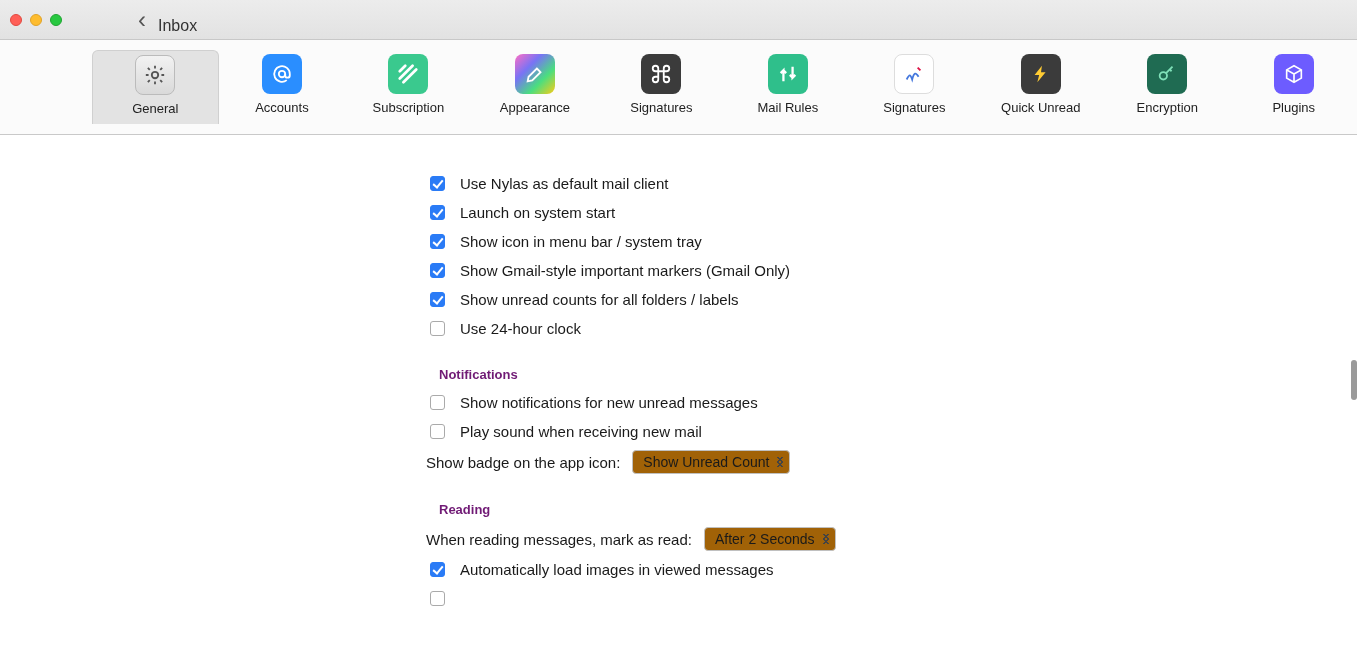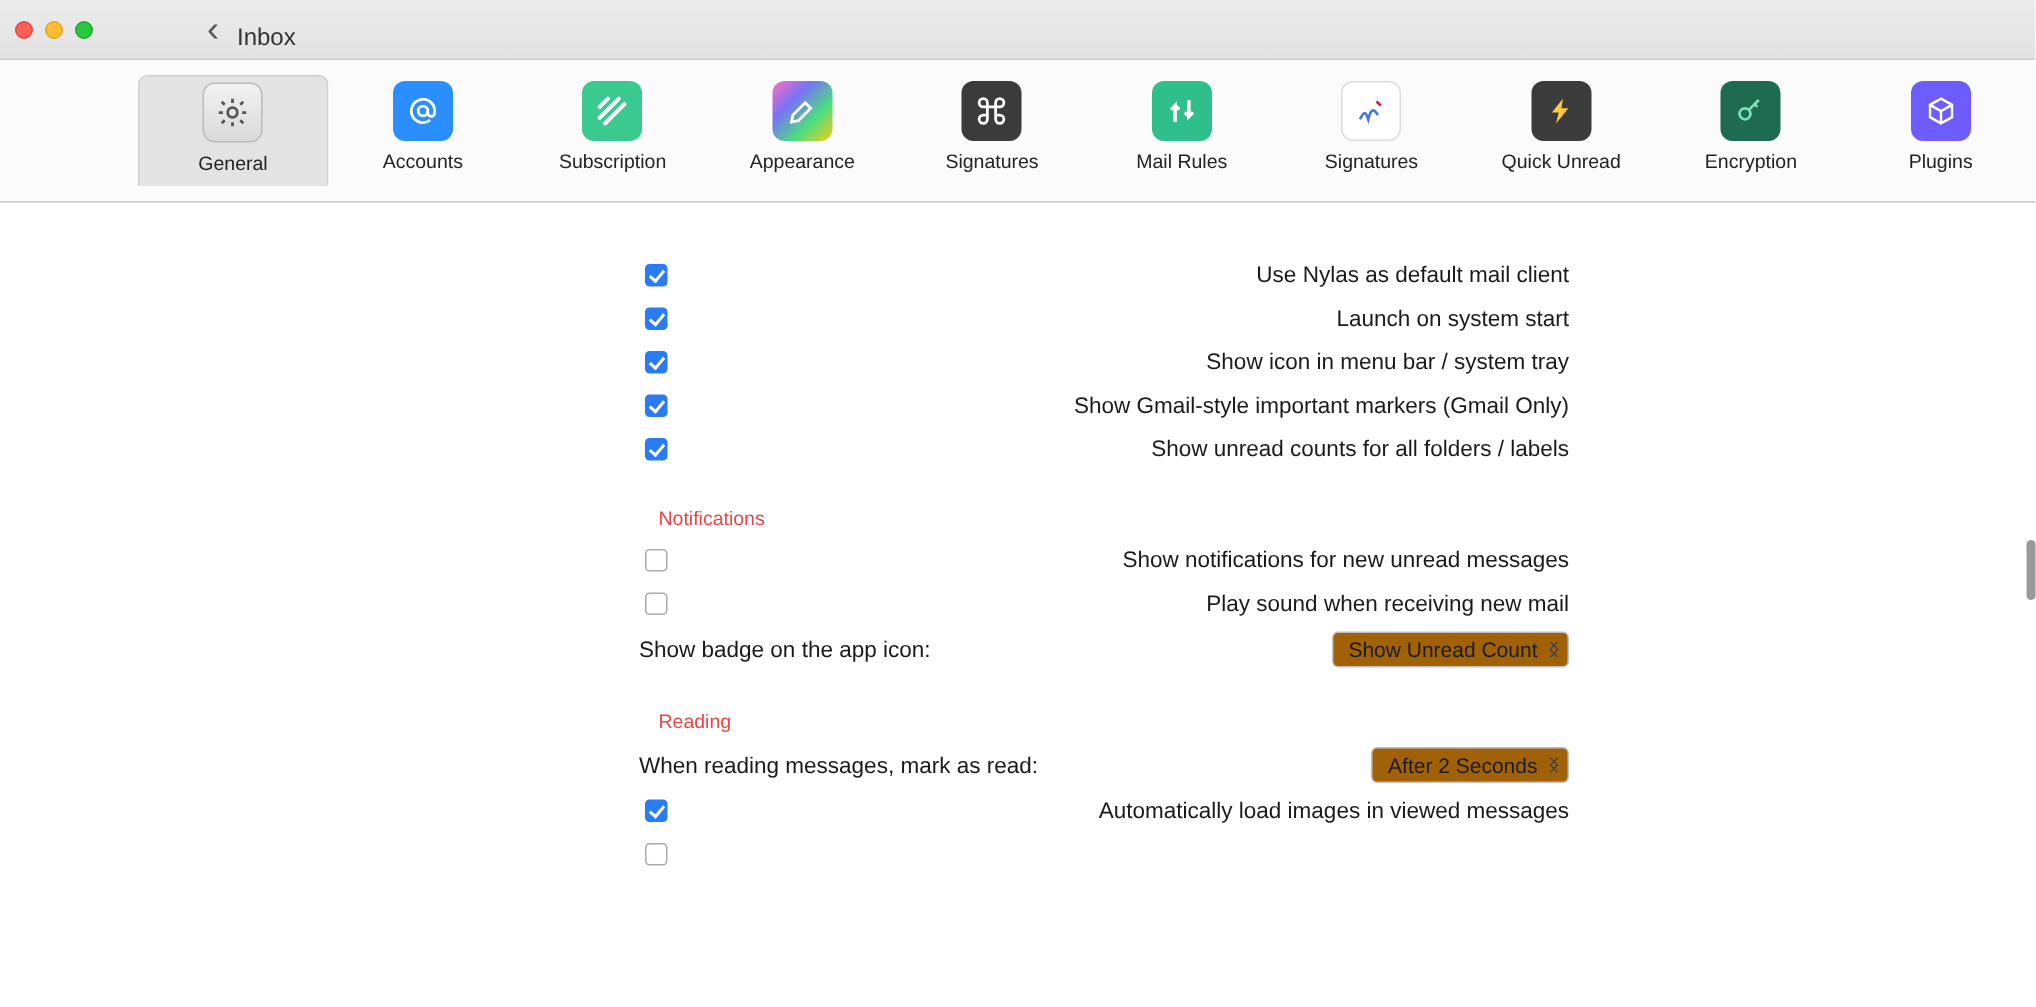--- a/index.html
+++ b/index.html
@@ -74,26 +74,25 @@
   .section {
     width: 620px;
     margin: 0 auto 0 426px;
   }
   .row {
     display:flex; align-items:center;
     margin: 8px 0;
     gap: 12px;
     font-size:15px;
     color:#1a1a1a;
-    justify-content:space-between;
   }
   .section-h {
     font-size:13px;
-    color:#ef4444;
-    font-weight:400;
+    color:#701a75;
+    font-weight:700;
     margin: 28px 0 10px 0;
     padding-left: 13px;
   }
   input[type=checkbox]{
     appearance:none;
     width:15px;height:15px;
     border:1px solid #aaa;
     border-radius:3px;
     background:#fff;
     position:relative;
@@ -277,20 +276,24 @@
       <span>Show icon in menu bar / system tray</span>
     </div>
     <div class="row">
       <input type="checkbox" checked="" style="">
       <span>Show Gmail-style important markers (Gmail Only)</span>
     </div>
     <div class="row">
       <input type="checkbox" checked="" style="">
       <span>Show unread counts for all folders / labels</span>
     </div>
+    <div class="row">
+      <input type="checkbox" style="">
+      <span>Use 24-hour clock</span>
+    </div>
 
     <div class="section-h">Notifications</div>
 
     <div class="row">
       <input type="checkbox" style="">
       <span>Show notifications for new unread messages</span>
     </div>
     <div class="row">
       <input type="checkbox" style="">
       <span>Play sound when receiving new mail</span>

